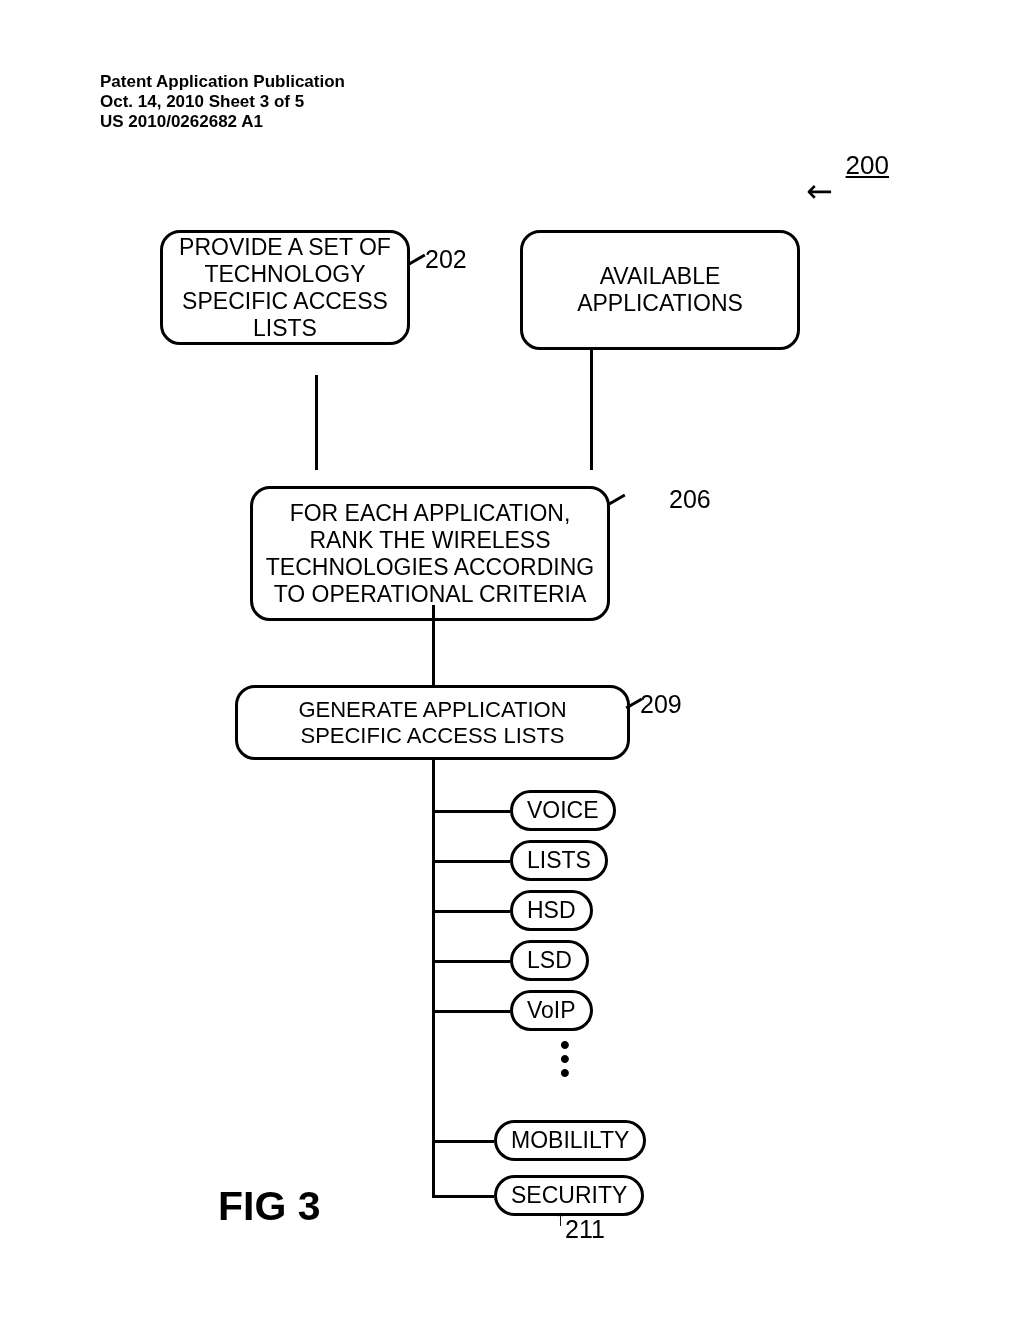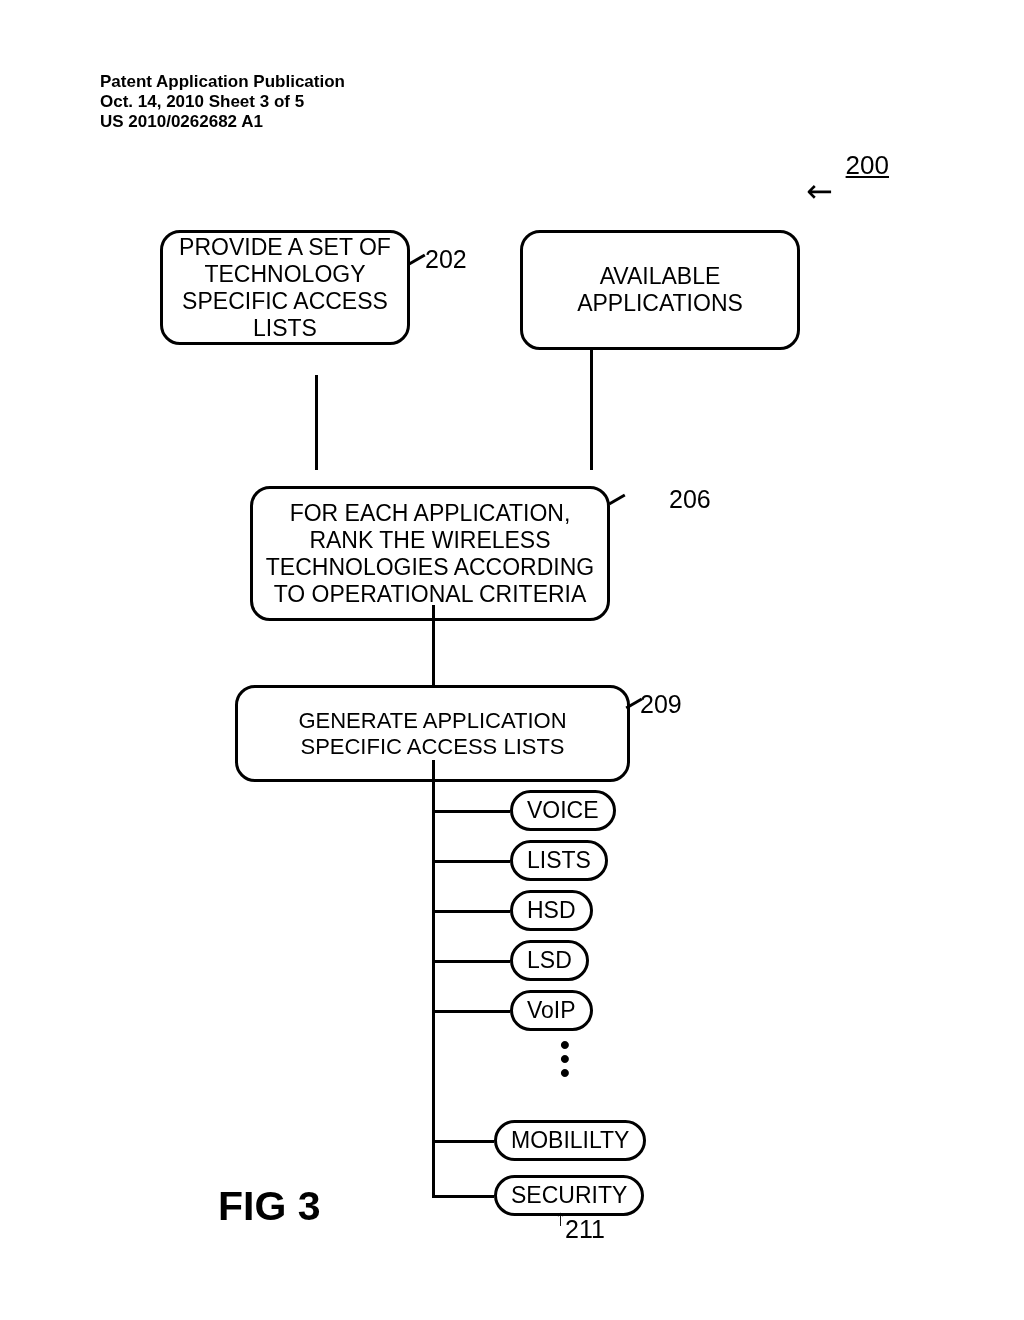--- a/index.html
+++ b/index.html
@@ -49,21 +49,21 @@
       align-items: center;
       justify-content: center;
       text-align: center;
       font-size: 23px;
       padding: 10px 12px;
       background: white;
     }
     .box-202 { top: 100px; left: 160px; width: 250px; height: 115px; }
     .box-204 { top: 100px; left: 520px; width: 280px; height: 120px; }
     .box-206 { top: 340px; left: 250px; width: 360px; height: 135px; margin-top: 16px; }
-    .box-209 { top: 555px; left: 235px; width: 395px; height: 97px; font-size:22px; }
+    .box-209 { top: 555px; left: 235px; width: 395px; height: 75px; font-size:22px; }
     .label {
       position: absolute;
       font-size: 25px;
     }
     .label-202 { top: 115px; left: 425px; }
     .label-206 { top: 355px; left: 625px; margin-left: 44px; }
     .label-209 { top: 560px; left: 640px; }
     .pill {
       position: absolute;
       border: 3px solid black;

